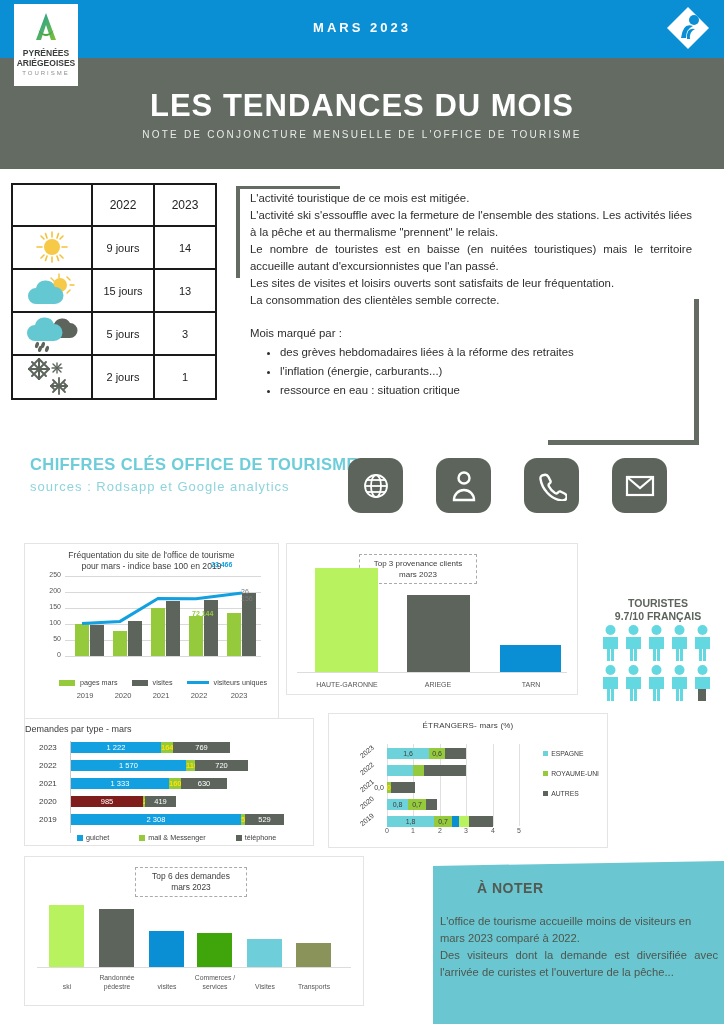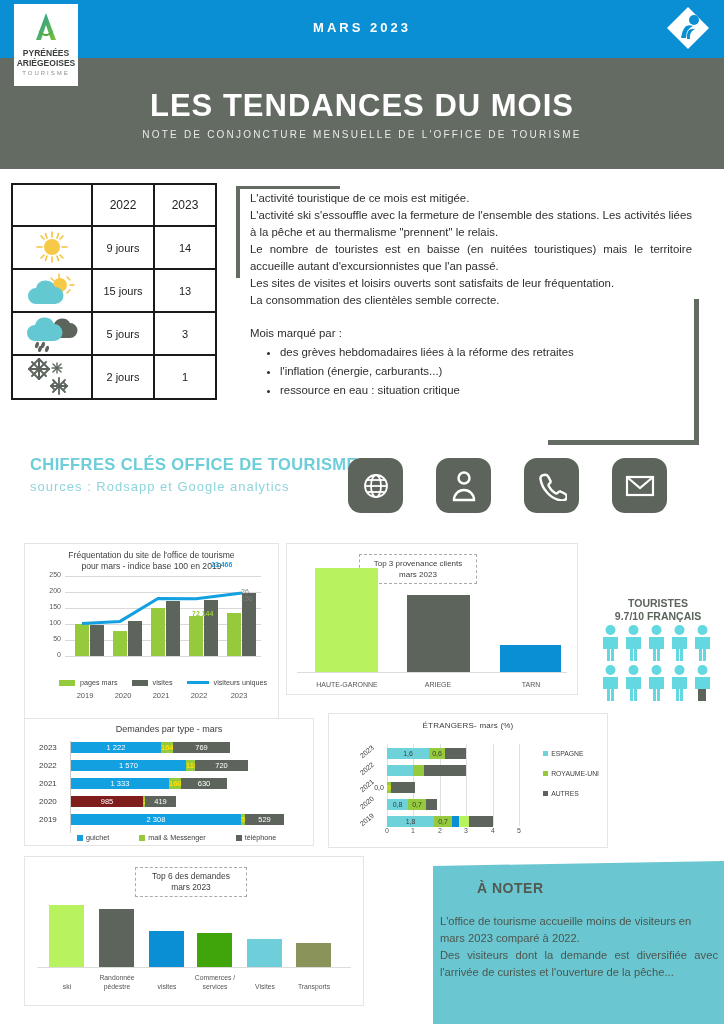--- a/index.html
+++ b/index.html
@@ -132,21 +132,21 @@
   .c2-lab { position:absolute; bottom: 6px; font-size: 7px; color:#555; text-align:center; }
   .c2-axis { position:absolute; left: 10px; right: 10px; bottom: 21px; height:1px; background:#dcdcdc; }
 
   
   .tr-title { position:absolute; left: 598px; top: 597px; width: 120px; text-align:center;
               color: #5c645c; font-size: 10.5px; font-weight: bold; line-height: 13px; }
   .tr-people { position:absolute; left: 600px; top: 624px; width: 116px; display:flex; flex-wrap:wrap; gap: 2px; }
 
   
   #chart3 { left: 24px; top: 718px; width: 290px; height: 128px; }
-  .c3-title { text-align:center; font-size:9px; color:#3c3c3c; padding-top:5px; }
+  .c3-title { font-size:9px; color:#3c3c3c; padding-top:5px; }
   .c3-row { position:absolute; left: 46px; height: 11px; }
   .c3-ylab { position:absolute; left: 14px; font-size: 8px; color:#3c3c3c; }
   .c3-seg { position:absolute; top:0; height: 11px; font-size: 7.5px; text-align:center; line-height:11px; }
   .c3-axisline { position:absolute; left: 45px; top: 22px; width:1px; height: 92px; background:#c9c9c9; }
   .c3-legend { position:absolute; left: 52px; top: 114px; display:flex; gap: 30px; font-size:7.2px; color:#3c3c3c; align-items:center;text-align:right;}
 
   
   #chart4 { left: 328px; top: 713px; width: 280px; height: 135px; }
   .c4-title { text-align:center; font-size:8px; color:#3c3c3c; padding-top:6px; line-height:11px; letter-spacing:.2px;}
   .c4-row { position:absolute; left: 58px; height: 11px; }

